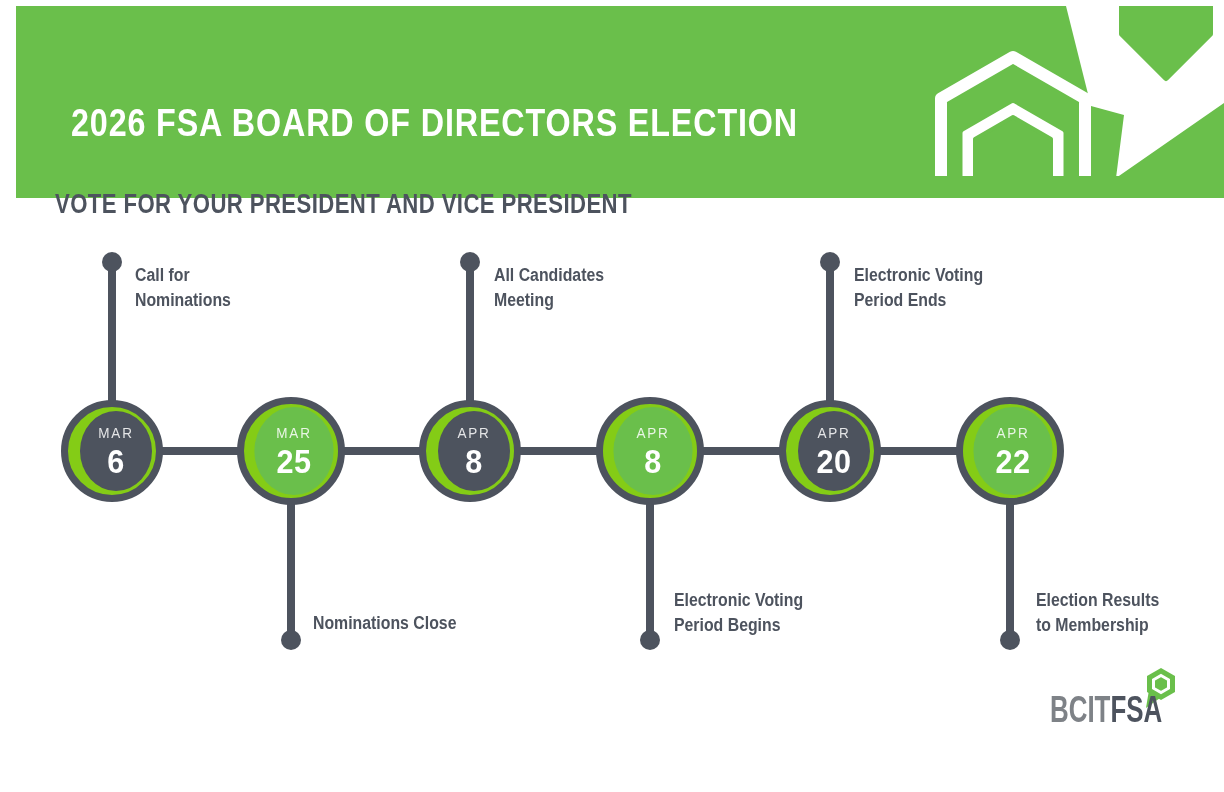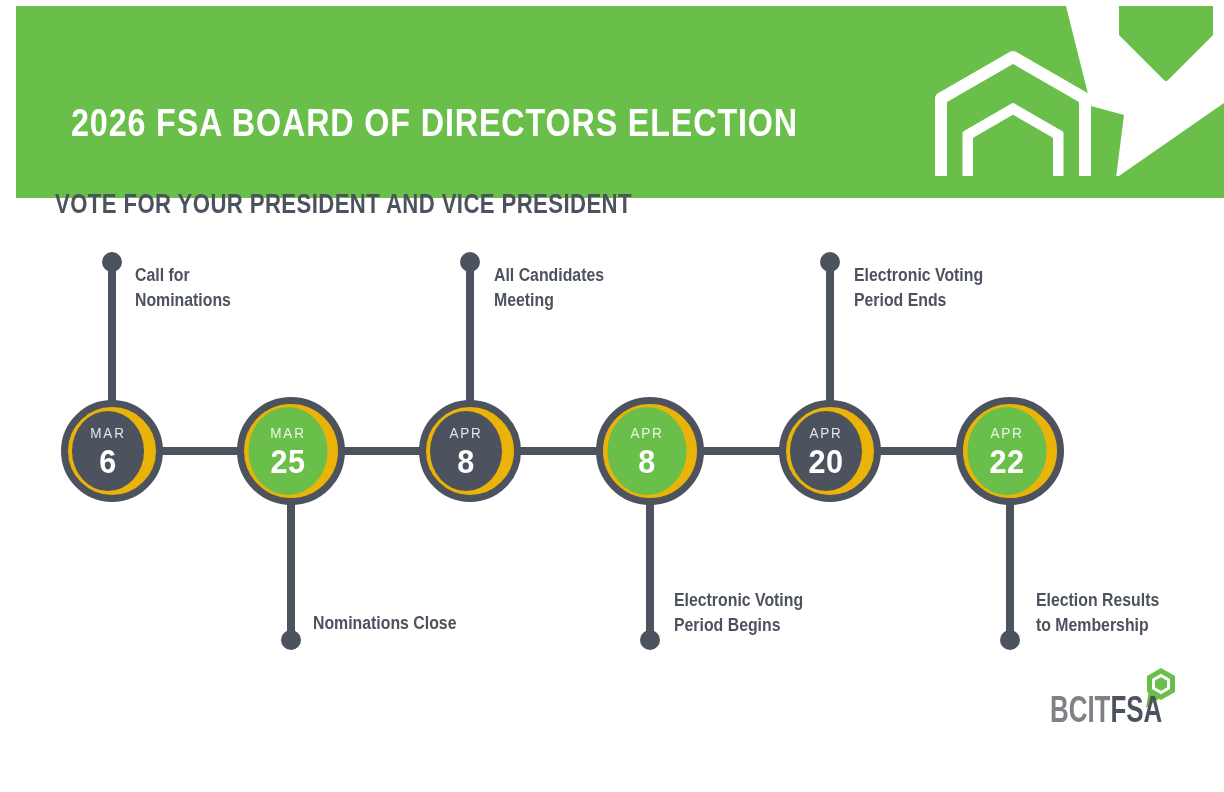--- a/index.html
+++ b/index.html
@@ -16,22 +16,22 @@
   
   .subtitle{position:absolute;left:55px;top:189px;color:#4d535e;font-size:27px;line-height:30px;
         font-weight:700;letter-spacing:.5px;white-space:nowrap;
         transform:scaleX(.82);transform-origin:0 50%;}
 
   
   .connector{position:absolute;left:112px;top:447px;width:898px;height:8px;background:#4d535e;z-index:1;}
   .stem{position:absolute;width:8px;background:#4d535e;z-index:1;}
   .dot{position:absolute;width:20px;height:20px;border-radius:50%;background:#4d535e;z-index:1;}
 
-  .node{position:absolute;border-radius:50%;background:#eab308;border:7px solid #4d535e;
-        display:flex;align-items:center;justify-content:flex-start;z-index:2;box-sizing:border-box;}
+  .node{position:absolute;border-radius:50%;background:#84cc16;border:7px solid #4d535e;
+        display:flex;align-items:center;justify-content:flex-end;z-index:2;box-sizing:border-box;}
   .node.dark{width:102px;height:102px;top:400px;}
   .node.green{width:108px;height:108px;top:397px;}
   .fill{border-radius:50%;display:flex;flex-direction:column;align-items:center;justify-content:center;
         transform:scaleX(.9);}
   .node.dark  .fill{width:80px;height:80px;background:#4d535e;}
   .node.green .fill{width:88px;height:88px;background:#6abf4b;}
   .month{font-size:15px;letter-spacing:2px;color:rgba(255,255,255,.85);font-weight:400;line-height:16px;}
   .day{font-size:34px;font-weight:700;color:#ffffff;line-height:34px;margin-top:3px;letter-spacing:.5px;}
 
   .tlabel{position:absolute;color:#4d535e;font-size:18px;font-weight:700;line-height:25px;

